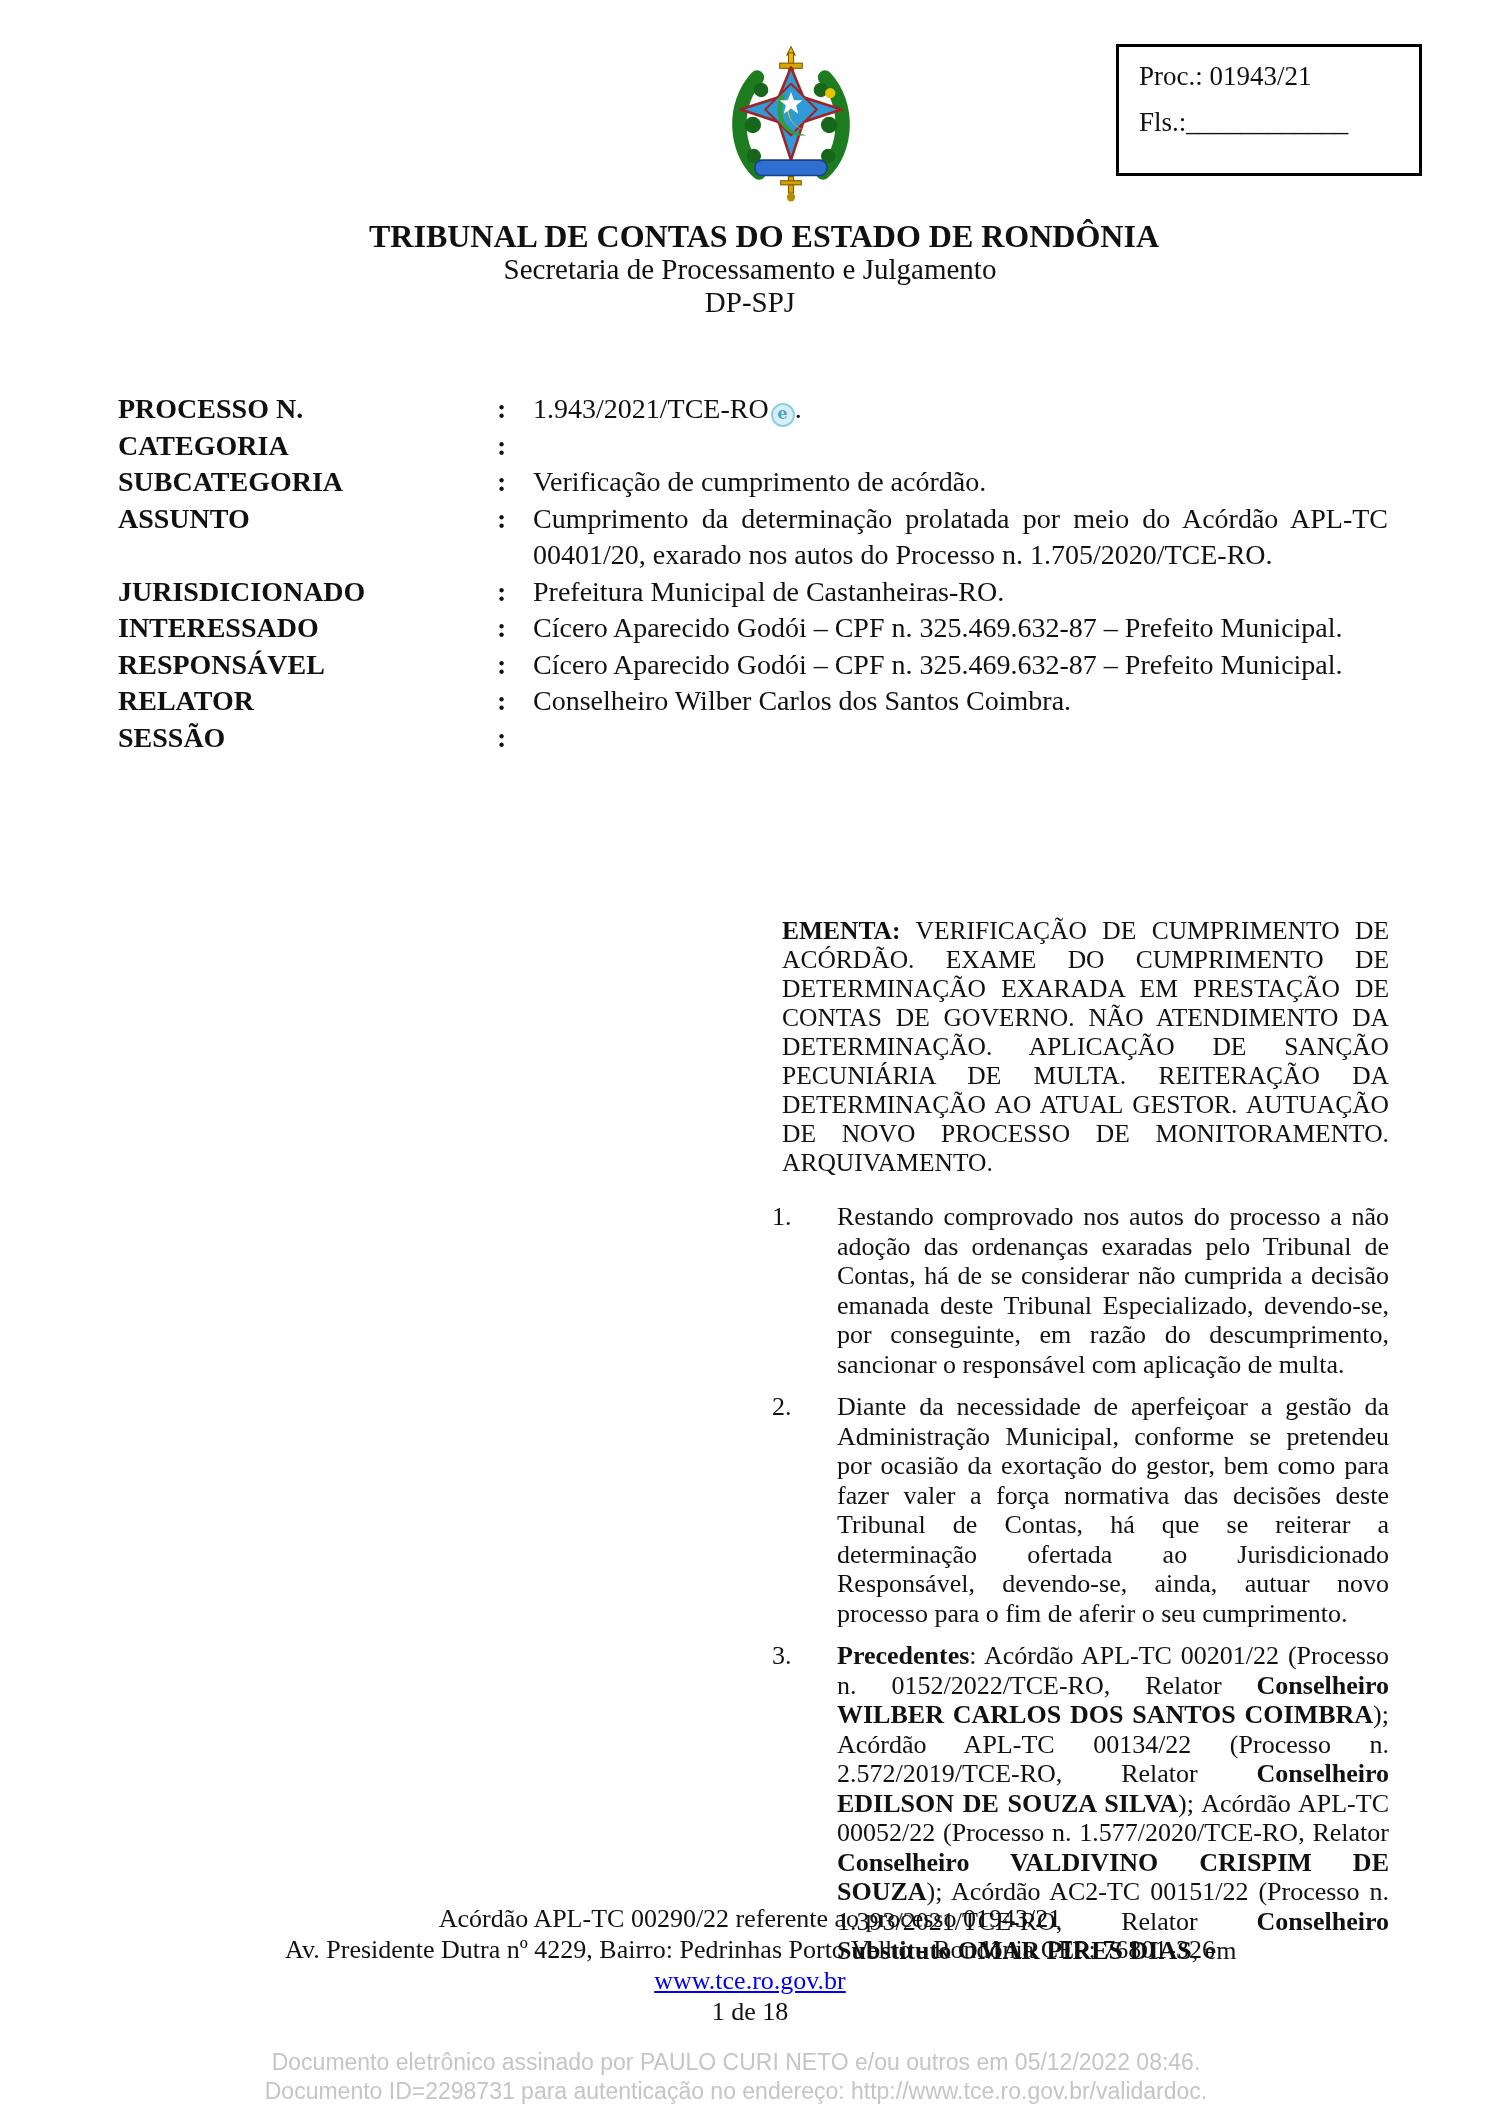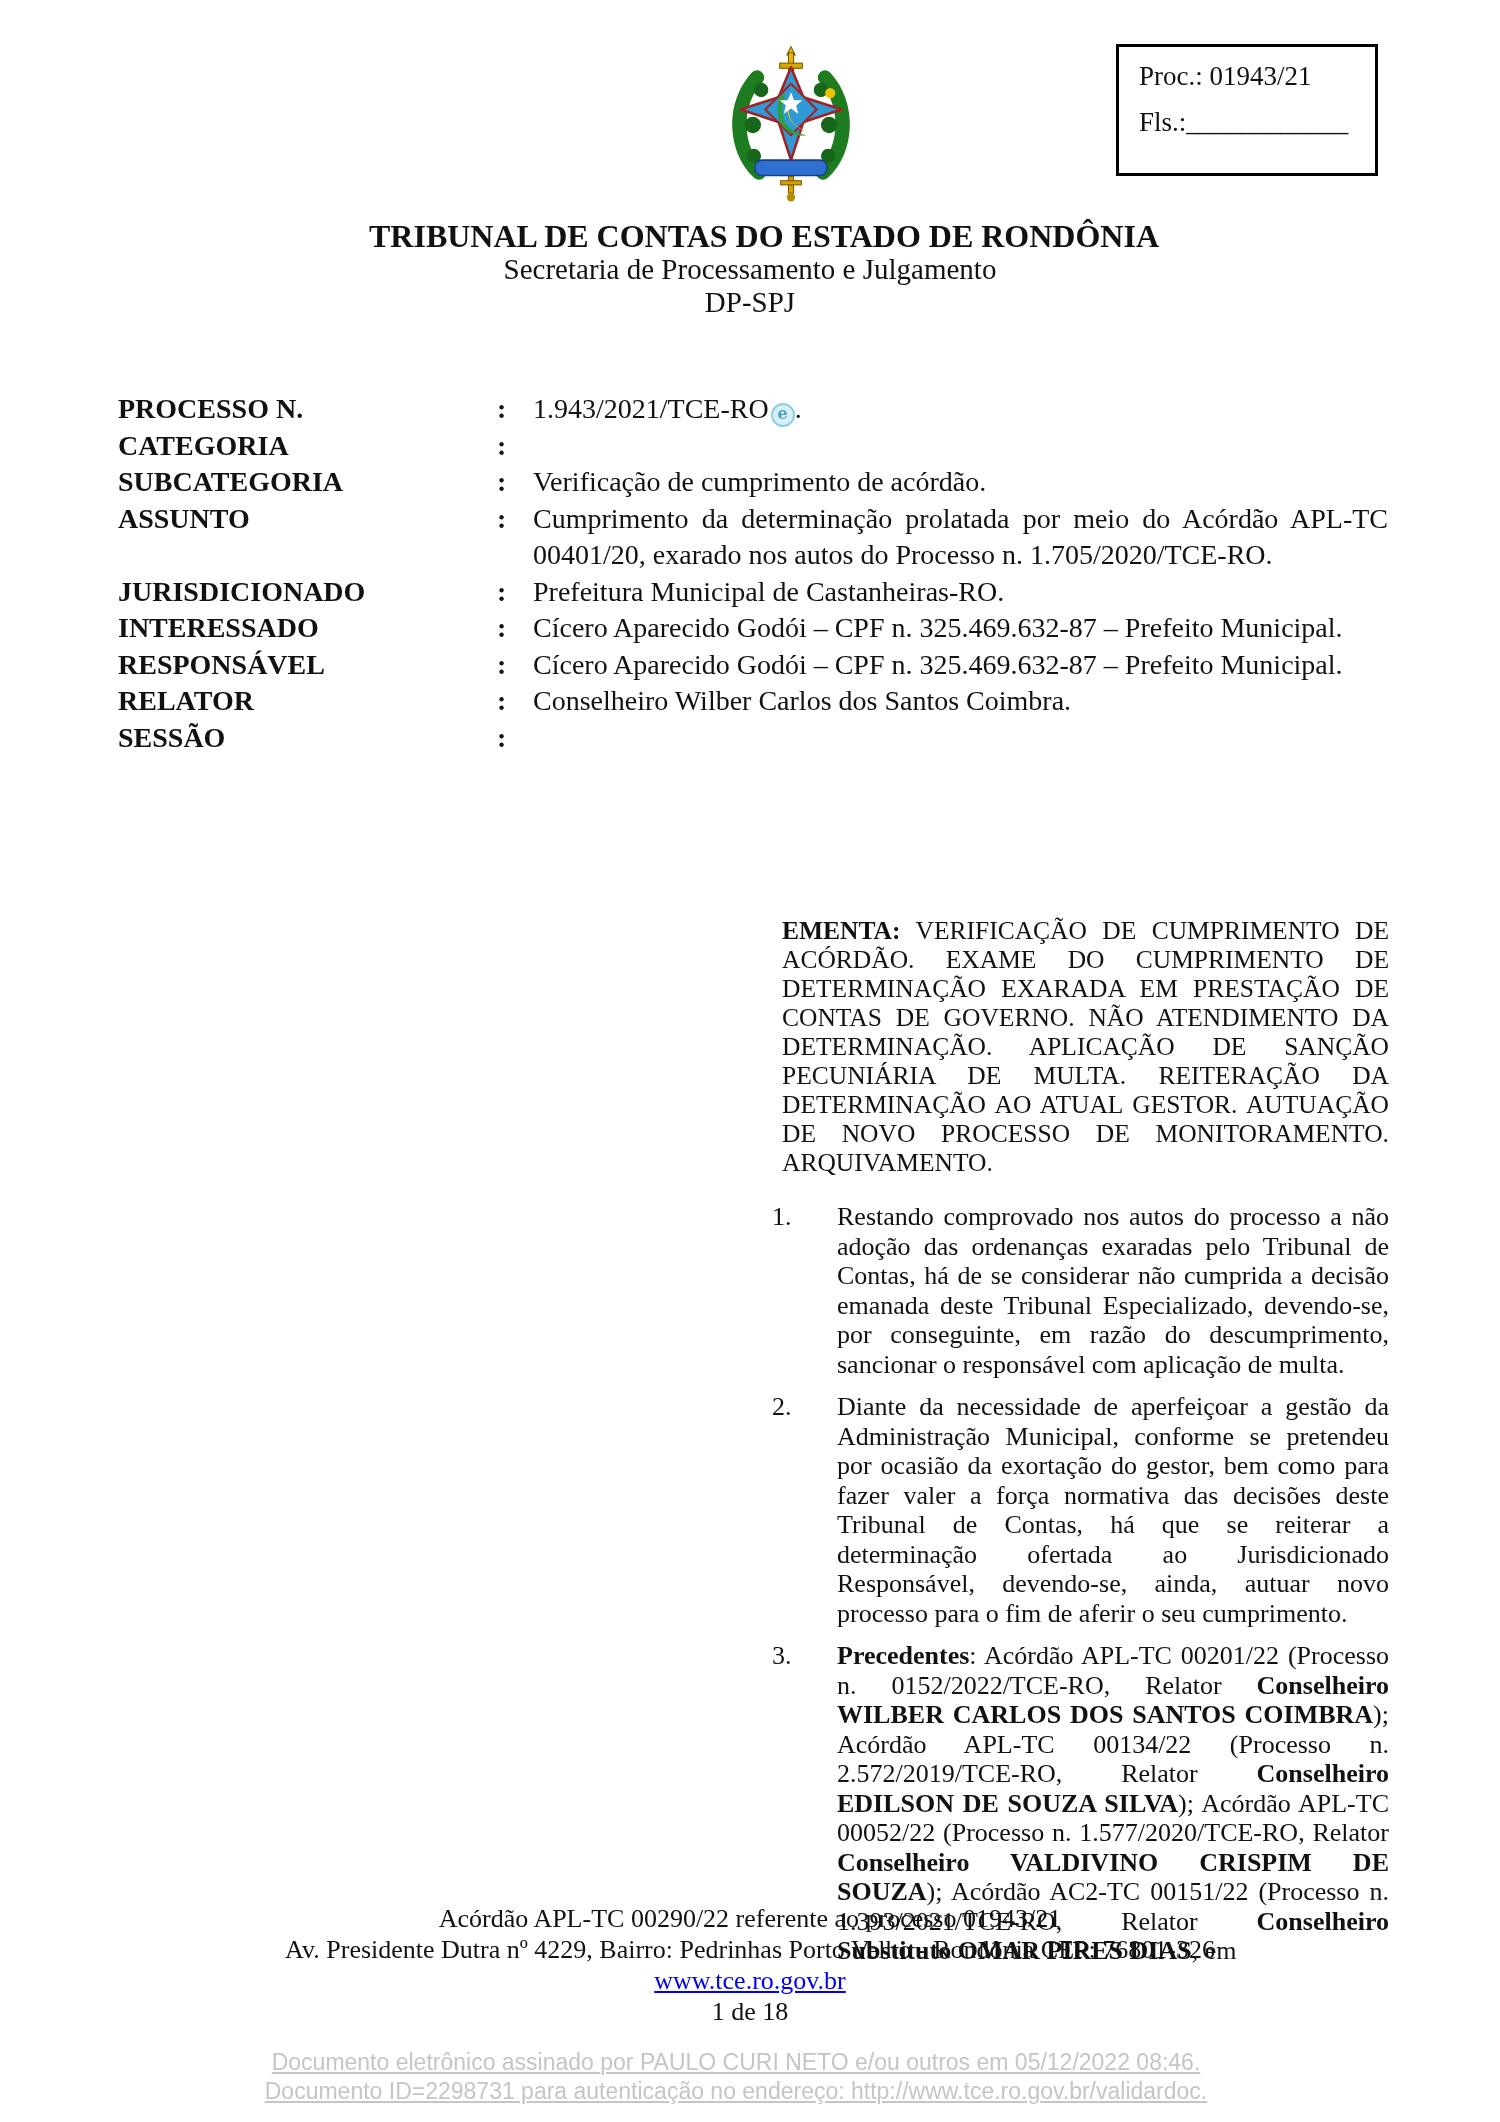--- a/index.html
+++ b/index.html
@@ -8,21 +8,21 @@
     font-family:"Liberation Serif", serif;color:#111;
     -webkit-font-smoothing:antialiased;
   }
   .page{position:absolute;inset:0;overflow:hidden;}
 
   
   .emblem{position:absolute;left:726px;top:44px;width:130px;height:160px;}
 
   
   .stamp{
-    position:absolute;left:1116px;top:44px;width:262px;height:132px;
+    position:absolute;left:1116px;top:44px;width:306px;height:132px;
     border:3px solid #000;box-sizing:border-box;padding:14px 0 0 20px;
     font-size:27px;line-height:30px;
   }
   .stamp-proc{margin-bottom:16px;}
 
   
   .title-block{position:absolute;left:0;top:219px;width:1500px;text-align:center;}
   .org{font-size:32px;font-weight:bold;line-height:34px;margin-left:28px;}
   .secretariat{font-size:29px;line-height:33px;}
   .unit{font-size:29px;line-height:33px;}
@@ -54,21 +54,21 @@
   .num{width:51px;flex:0 0 51px;font-size:26px;line-height:29.5px;}
   .itext{flex:1;text-align:justify;font-size:26px;line-height:29.5px;margin-left:14px;}
 
   
   .footer{position:absolute;left:0;top:1903px;width:1500px;text-align:center;font-size:26px;line-height:31px;}
   .link{color:#0000ee;text-decoration:underline;cursor:pointer;}
 
   
   .watermark{
     position:absolute;left:0;top:2048px;width:1472px;text-align:center;
-    font-family:"Liberation Sans", sans-serif;font-size:23px;line-height:29px;color:#c5c5c5;text-decoration:underline;
+    font-family:"Liberation Sans", sans-serif;font-size:23px;line-height:29px;color:#c5c5c5;
   }
 </style>
 </head>
 <body>
 
 <div class="page">
 
   <svg class="emblem" viewBox="0 0 126 154" aria-hidden="true">
 
     <path d="M32,124 C8,102 6,58 30,32" fill="none" stroke="#1d7c1f" stroke-width="14" stroke-linecap="round"></path>

